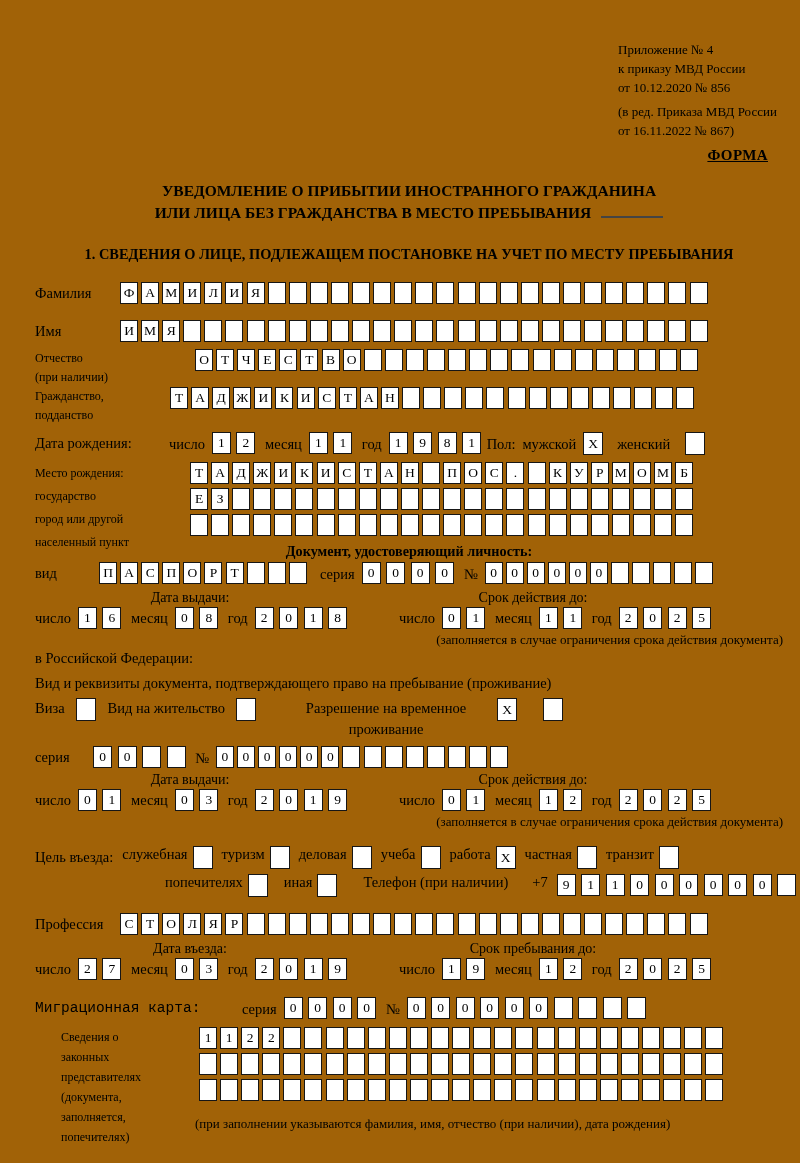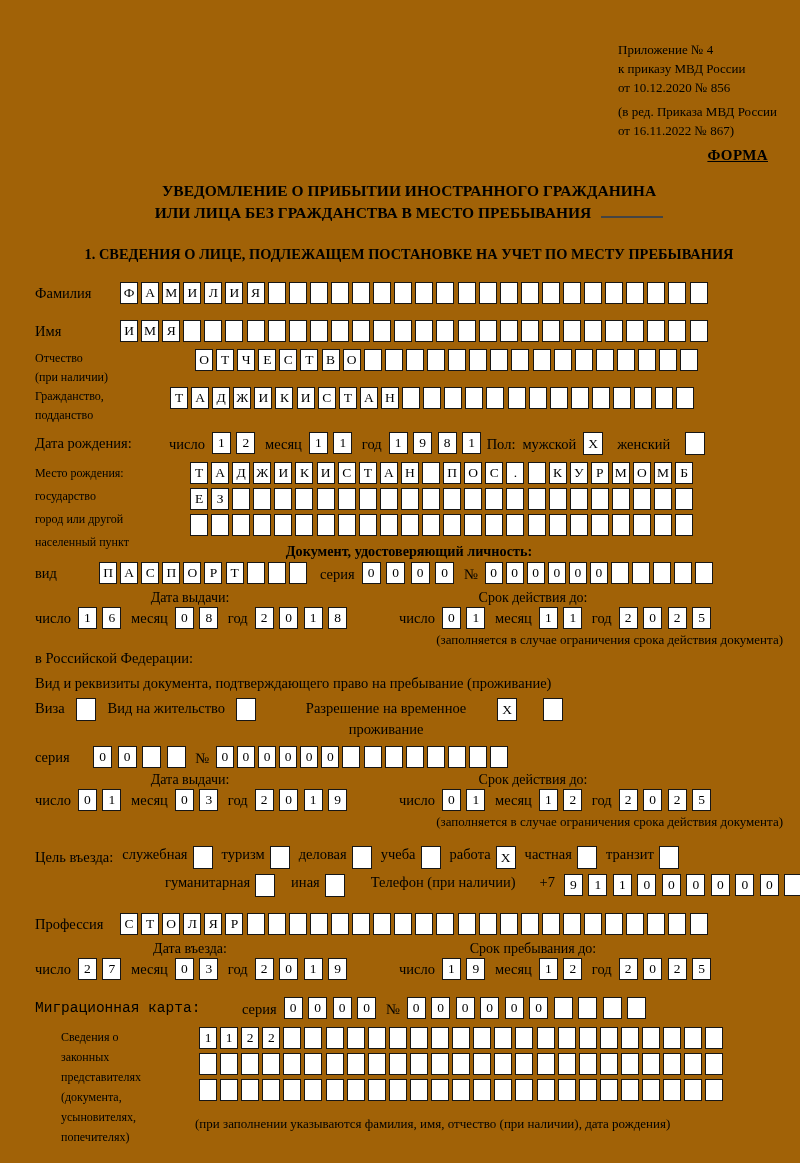--- a/index.html
+++ b/index.html
@@ -539,21 +539,21 @@
       <span class="plabel">частная</span>
       <span class="cells cb">
           <span class="cell"></span>
         </span>
       <span class="plabel">транзит</span>
       <span class="cells cb">
           <span class="cell"></span>
         </span>
     </div>
     <div class="row purpose p2" style="margin-top:5px">
-      <span class="plabel first">гуманитарная</span>
+      <span class="plabel first">попечителях</span>
       <span class="cells cb">
           <span class="cell"></span>
         </span>
       <span class="plabel" style="margin-left:16px">иная</span>
       <span class="cells cb">
           <span class="cell"></span>
         </span>
       <span class="plabel phone-label">Телефон (при наличии)</span>
       <span class="plabel prefix">+7</span>
       <span class="cells dcells">
@@ -672,21 +672,21 @@
           <span class="cell"></span>
         </span>
     </div>
 
     <div class="row mt6">
       <span class="labelcol w138 clip81s">
         <div>Сведения о</div>
         <div>законных</div>
         <div>представителях</div>
         <div>(документа,</div>
-        <div>усыновителях,</div>
+        <div>заполняется,</div>
         <div>попечителях)</div>
       </span>
       <span class="stack">
         <div class="cells">
             <span class="cell">1</span>
             <span class="cell">1</span>
             <span class="cell">2</span>
             <span class="cell">2</span>
             <span class="cell"></span>
             <span class="cell"></span>

